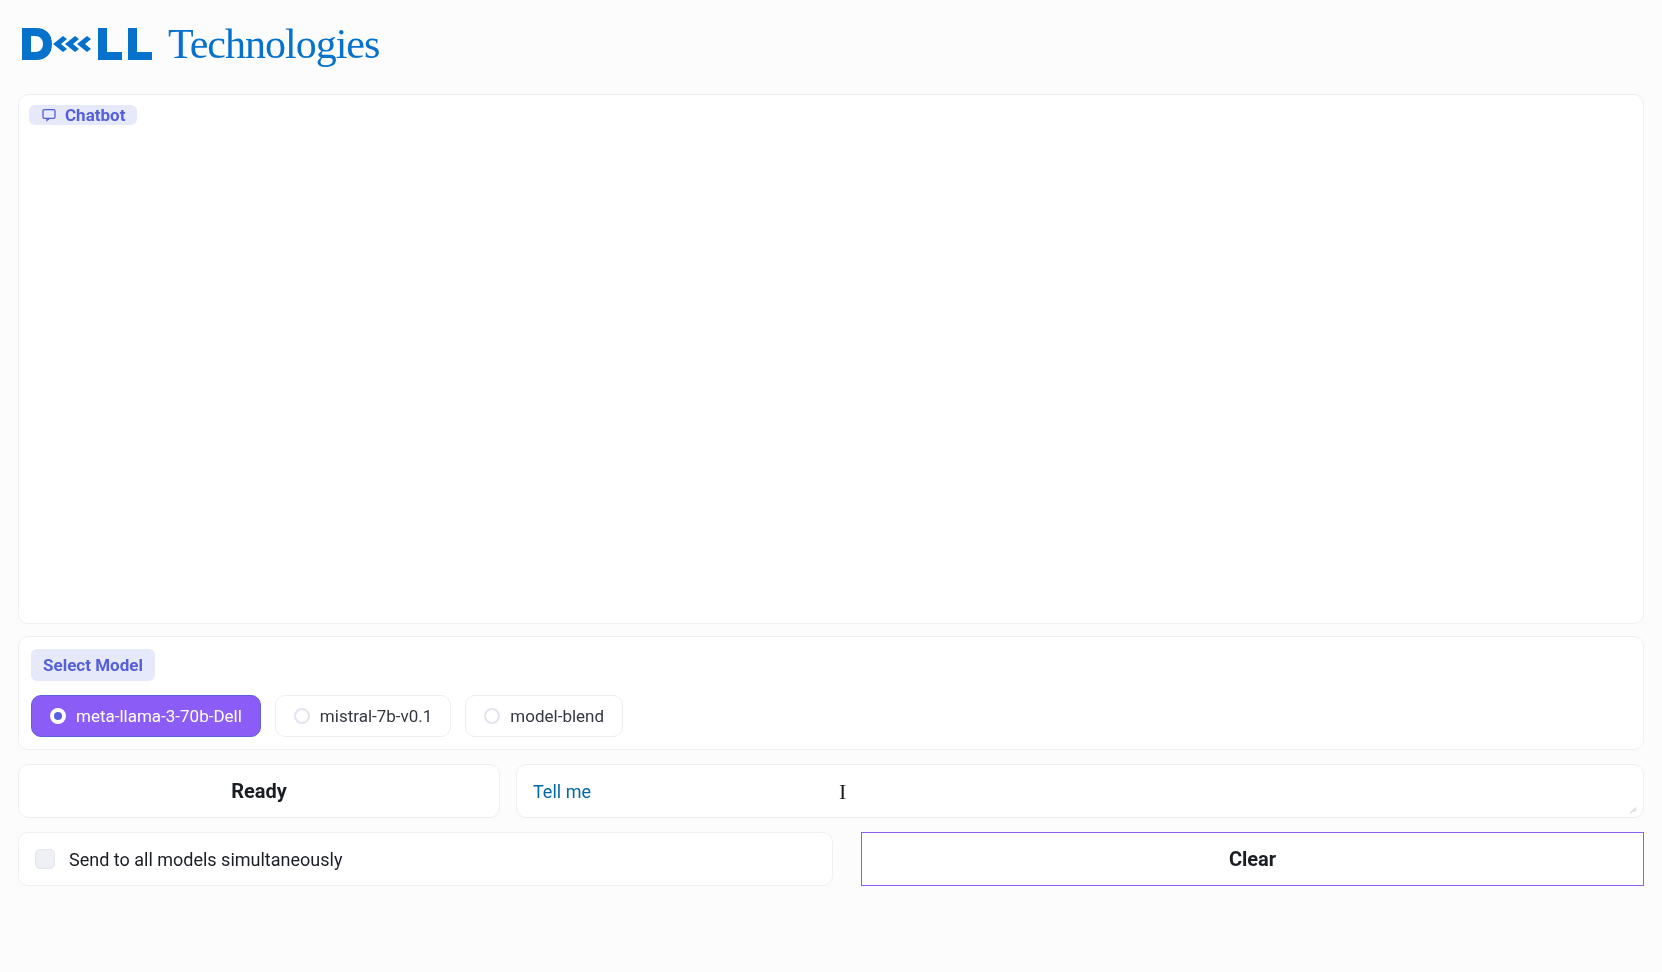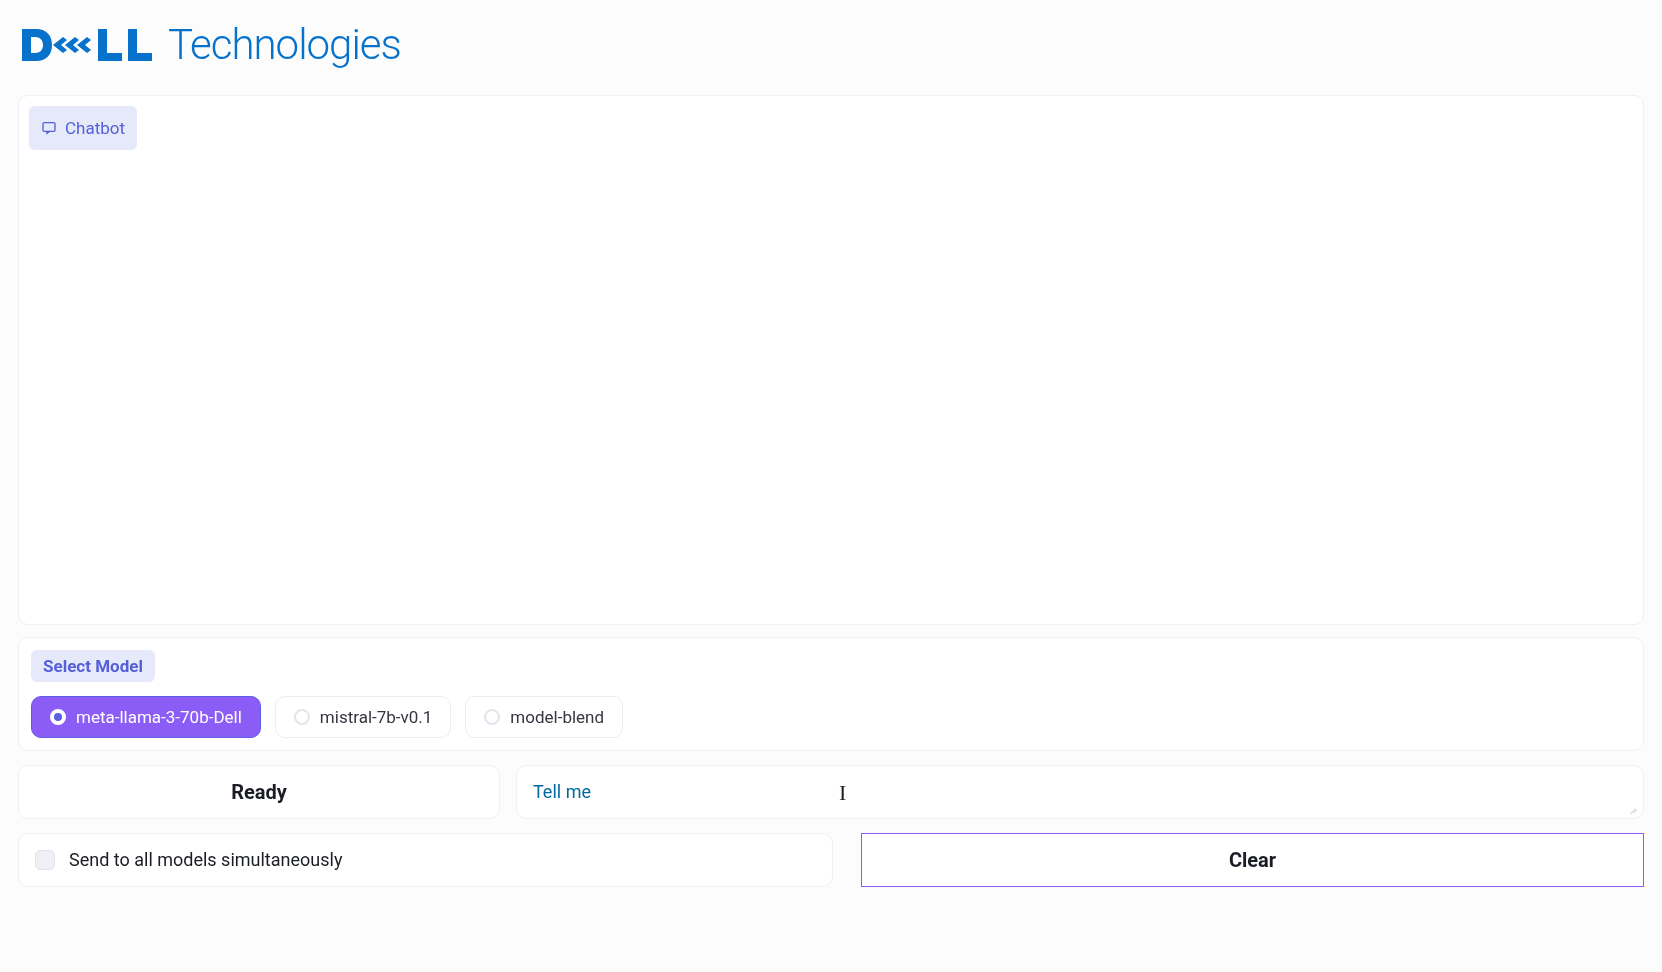--- a/index.html
+++ b/index.html
@@ -14,20 +14,21 @@
       height: 972px;
       overflow: hidden;
     }
     .logo-area {
       padding: 20px 18px 10px 18px;
     }
     .dell-logo {
       display: inline-flex;
       align-items: center;
       color: #0672cb;
+      font-family: Liberation Serif, serif;
     }
     .dell-tech {
       font-weight: 300;
       font-size: 42px;
       letter-spacing: -1px;
     }
     .chatbot-panel {
       margin: 12px 18px 0 18px;
       background: #ffffff;
       border: 1px solid #eef0f5;
@@ -36,23 +37,23 @@
       position: relative;
       padding: 10px;
     }
     .chatbot-badge {
       display: inline-flex;
       align-items: center;
       gap: 8px;
       background: #e6e9f9;
       color: #5560d8;
       border-radius: 6px;
-      padding: 12px 12px;
+      padding: 0 12px;
       font-size: 17px;
-      font-weight: 400;
+      font-weight: 700;
     }
     .chat-icon {
       width: 16px;
       height: 16px;
       display: inline-block;
     }
     .chat-icon svg {
       width: 100%;
       height: 100%;
     }

